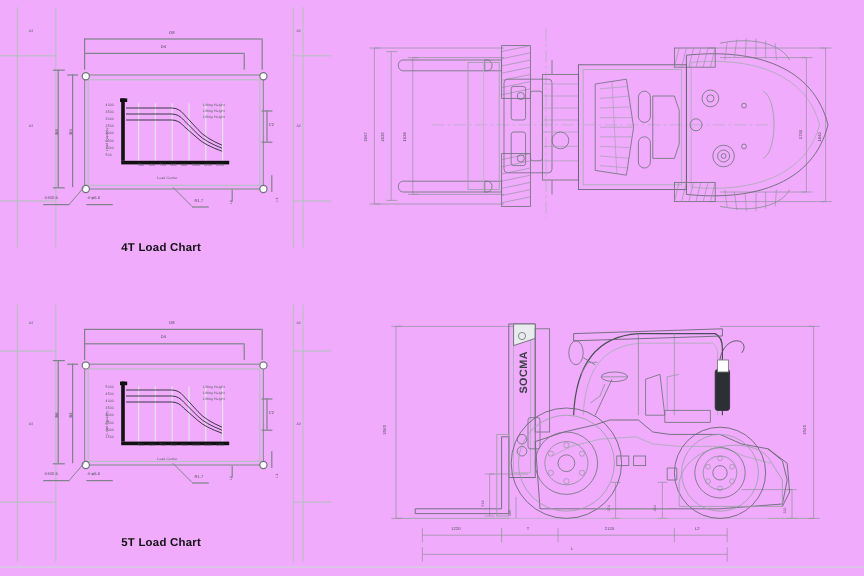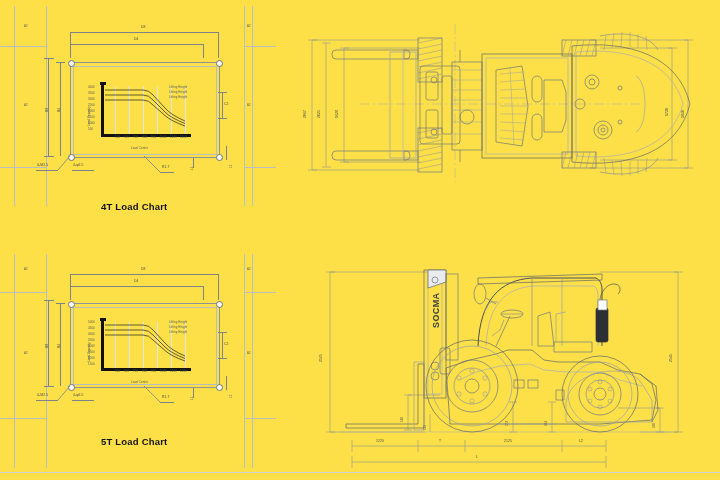--- a/index.html
+++ b/index.html
@@ -1,18 +1,18 @@
 <!DOCTYPE html>
 <html><head>
 <meta charset="utf-8">
 <style>
   html,body{margin:0;padding:0;background:#fff;}
   body{width:720px;height:480px;overflow:hidden;
        font-family:"Liberation Sans",sans-serif;color:#1a1a1a;}
-  #page{position:relative;width:720px;height:480px;background:#fde047;}
+  #page{position:relative;width:720px;height:480px;background:#f0abfc;}
 
   .ln{position:absolute;background:#9aa0a6;}
   .hln{height:1px;}
   .vln{width:1px;}
   .thin{background:#b9bec4;}
 
   .lbl{position:absolute;font-size:4.2px;color:#2b2f33;letter-spacing:.1px;
        white-space:nowrap;line-height:1;}
   .lbl.v{transform-origin:0 0;transform:rotate(-90deg);}
   .lbl.sm{font-size:3.4px;color:#44484d;}
@@ -284,21 +284,21 @@
     <div class="lbl tiny v" style="left:191px;top:400px;">L1</div>
 
     <div class="dimline v" style="left:226px;top:376px;height:14px;background:#7d8388;"></div>
     <div class="lbl tiny v" style="left:230px;top:398px;">L1</div>
 
     <div class="dimline v" style="left:222px;top:332px;height:26px;background:#7d8388;"></div>
     <div class="tickh" style="left:218px;top:332px;width:9px;"></div>
     <div class="tickh" style="left:218px;top:358px;width:9px;"></div>
     <div class="lbl sm" style="left:224px;top:343px;">C2</div>
 
-    <div class="title" style="left:101px;top:436px;">5T Load Chart</div>
+    <div class="title" style="left:101px;top:447px;">5T Load Chart</div>
   </div>
 
   <div class="machine" style="left:300px;top:10px;width:420px;height:180px;">
     <svg width="420" height="180" viewBox="0 0 420 180">
       <g stroke="#6f757b" fill="none" stroke-width="0.7">
 
         <g stroke="#8a9096" stroke-width="0.55">
           <line x1="12" y1="30" x2="12" y2="160"></line>
           <line x1="8" y1="30" x2="17" y2="30"></line>
             <line x1="8" y1="160" x2="17" y2="160"></line>

